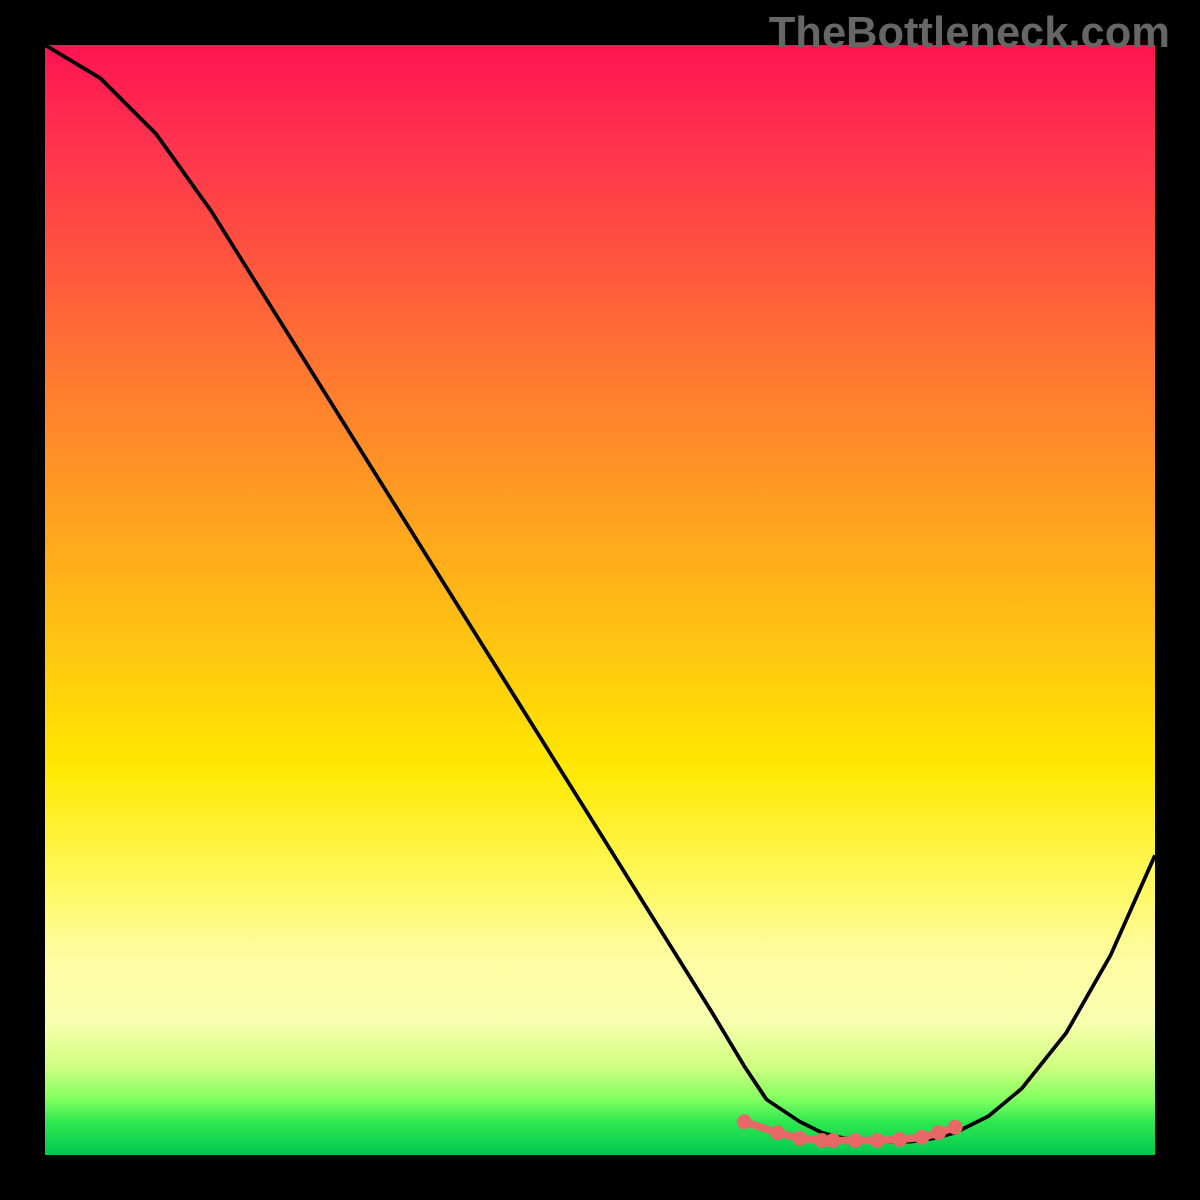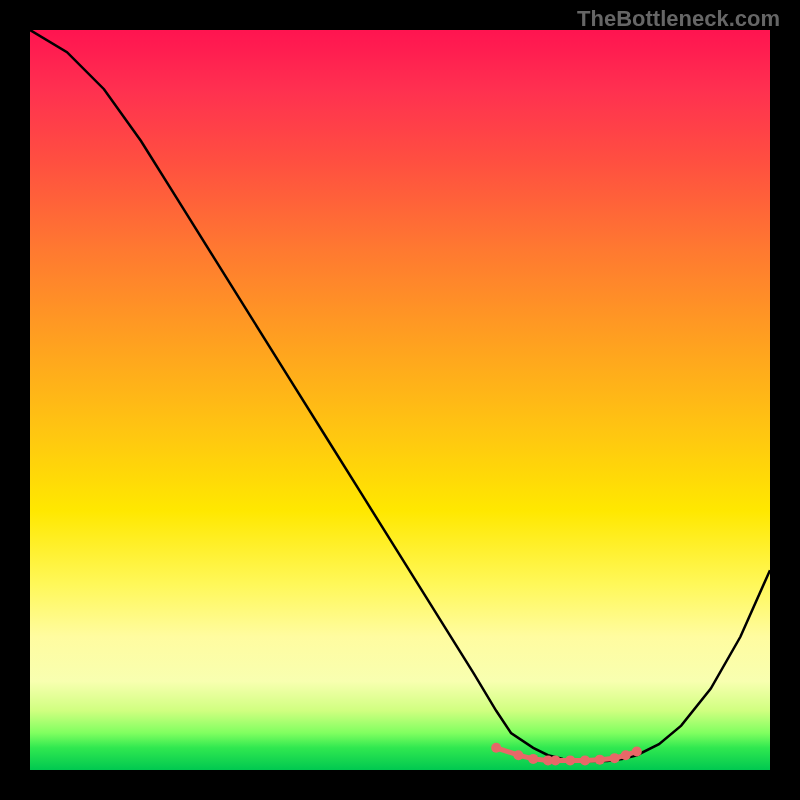--- a/index.html
+++ b/index.html
@@ -8,21 +8,21 @@
       height: 800px;
       background: #000;
       position: relative;
       font-family: Arial, sans-serif;
     }
     .attribution {
       position: absolute;
       top: 6px;
       right: 20px;
       color: #666;
-      font-size: 22px;
+      font-size: 29px;
       font-weight: bold;
       z-index: 10;
     }
     .chart-area {
       position: absolute;
       top: 30px;
       left: 30px;
       width: 740px;
       height: 740px;
       overflow: hidden;

